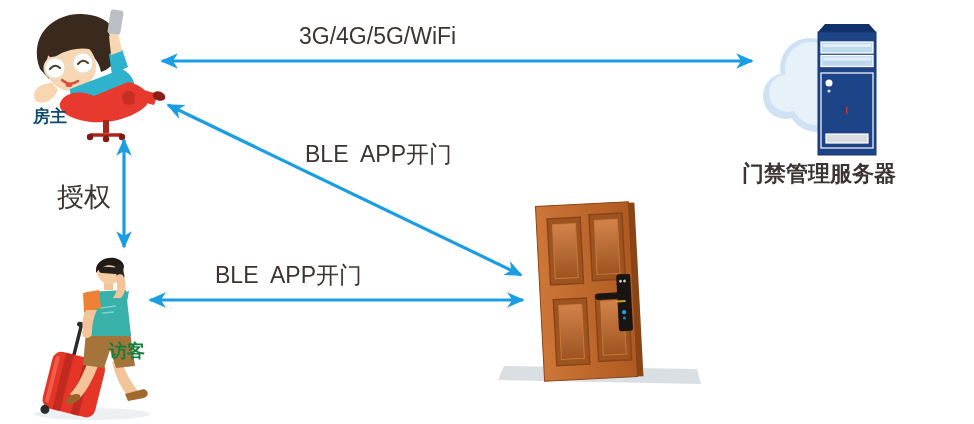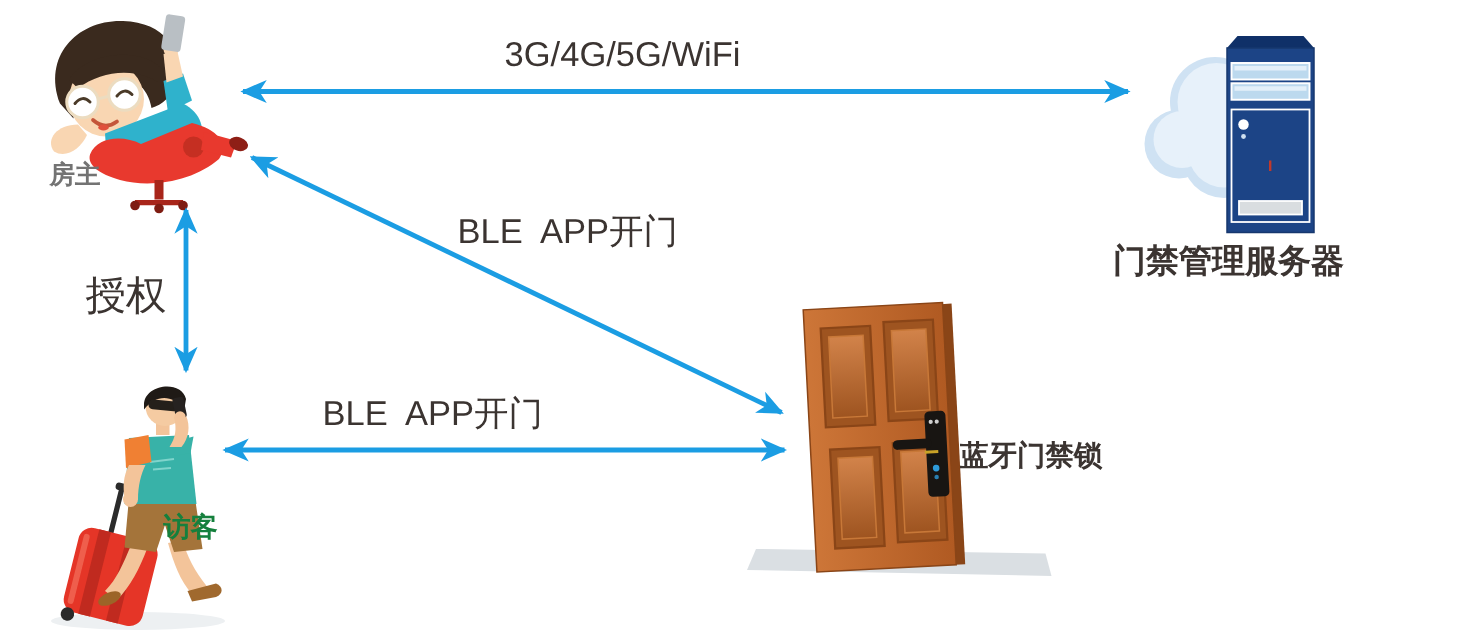--- a/index.html
+++ b/index.html
@@ -54,21 +54,21 @@
       <circle cx="119" cy="95" r="7" fill="#c52f22"></circle>
       <path d="M126,85 L148,91 L144,102 L124,97 Z" fill="#e8392e"></path>
       <ellipse cx="149" cy="93" rx="6.5" ry="4.5" fill="#8e1f16" transform="rotate(20 149 93)"></ellipse>
       <rect x="93" y="117" width="6" height="13" fill="#a8251a"></rect>
       <path d="M80,132 L112,132" stroke="#a8251a" stroke-width="3.5"></path>
       <circle cx="80" cy="134" r="3.2" fill="#7e1c12"></circle>
       <circle cx="96" cy="136" r="3.2" fill="#7e1c12"></circle>
       <circle cx="112" cy="134" r="3.2" fill="#7e1c12"></circle>
     </g>
   </svg>
-  <div class="label node-label" style="left: 33px; top: 108px; font-size: 17px; color: #737373;">房主</div>
+  <div class="label node-label" style="left: 33px; top: 108px; font-size: 17px; color: #0c4a6e;">房主</div>
 
   <svg class="abs" style="left:20px;top:248px;" width="150" height="175" viewBox="0 0 150 175">
     <ellipse cx="72" cy="166" rx="58" ry="6" fill="#edf0f2"></ellipse>
 
     <g transform="rotate(14 55 140)">
       <path d="M46,112 L46,78 M60,112 L60,78" stroke="#2b2b2b" stroke-width="3.5" fill="none"></path>
       <path d="M44,77 L62,77" stroke="#2b2b2b" stroke-width="5" stroke-linecap="round"></path>
       <rect x="26" y="108" width="54" height="58" rx="9" fill="#e53527"></rect>
       <rect x="38" y="108" width="8" height="58" fill="#c02a1f"></rect>
       <rect x="57" y="108" width="8" height="58" fill="#c02a1f"></rect>
@@ -163,32 +163,31 @@
         <rect x="125" y="84" width="14" height="57" rx="3" fill="#181512"></rect>
         <rect x="103" y="102" width="26" height="6.5" rx="3" fill="#181512"></rect>
         <rect x="124" y="110" width="9" height="2" fill="#c9a227"></rect>
         <circle cx="129" cy="91" r="1.4" fill="#cfcfcf"></circle>
         <circle cx="133" cy="91" r="1.4" fill="#cfcfcf"></circle>
         <circle cx="131" cy="122" r="2.2" fill="#2e9ad8"></circle>
         <circle cx="131" cy="128" r="1.5" fill="#2e9ad8" opacity="0.8"></circle>
       </g>
     </g>
   </svg>
-  <div class="label node-label" style="left: 640px; top: 295px; font-size: 19px; color: rgb(59, 52, 49);">蓝牙门禁锁</div>
 
   <svg class="arrows" width="974" height="424" viewBox="0 0 974 424">
     <defs>
       <marker id="ah" viewBox="0 0 10 10" refX="9" refY="5" markerWidth="5.5" markerHeight="5.5" orient="auto-start-reverse" markerUnits="strokeWidth">
         <path class="arrow-head" d="M0,0.6 L10,5 L0,9.4 L2.8,5 Z" fill="#1b9de3"></path>
       </marker>
     </defs>
     <line class="arrow-line" x1="162" y1="61" x2="752" y2="61" stroke="#1b9de3" stroke-width="3.2" marker-start="url(#ah)" marker-end="url(#ah)"></line>
     <line class="arrow-line" x1="168" y1="105" x2="521" y2="275" stroke="#1b9de3" stroke-width="3.2" marker-start="url(#ah)" marker-end="url(#ah)"></line>
     <line class="arrow-line" x1="124" y1="140" x2="124" y2="247" stroke="#1b9de3" stroke-width="3.2" marker-start="url(#ah)" marker-end="url(#ah)"></line>
     <line class="arrow-line" x1="150" y1="300" x2="523" y2="300" stroke="#1b9de3" stroke-width="3.2" marker-start="url(#ah)" marker-end="url(#ah)"></line>
   </svg>
 
-  <div class="label link-label" style="left: 299px; top: 24px; width: 232px; text-align: center; color: rgb(59, 52, 49);">3G/4G/5G/WiFi</div>
+  <div class="label link-label" style="left: 299px; top: 24px; width: 232px; color: rgb(59, 52, 49);">3G/4G/5G/WiFi</div>
   <div class="label link-label" style="left: 305px; top: 142px; color: rgb(59, 52, 49);">BLE  APP开门</div>
   <div class="label link-label" style="left: 57px; top: 183px; font-size: 27px; color: rgb(59, 52, 49);">授权</div>
   <div class="label link-label" style="left: 215px; top: 263px; color: rgb(59, 52, 49);">BLE  APP开门</div>
 
 </div>
 
 </body></html>

